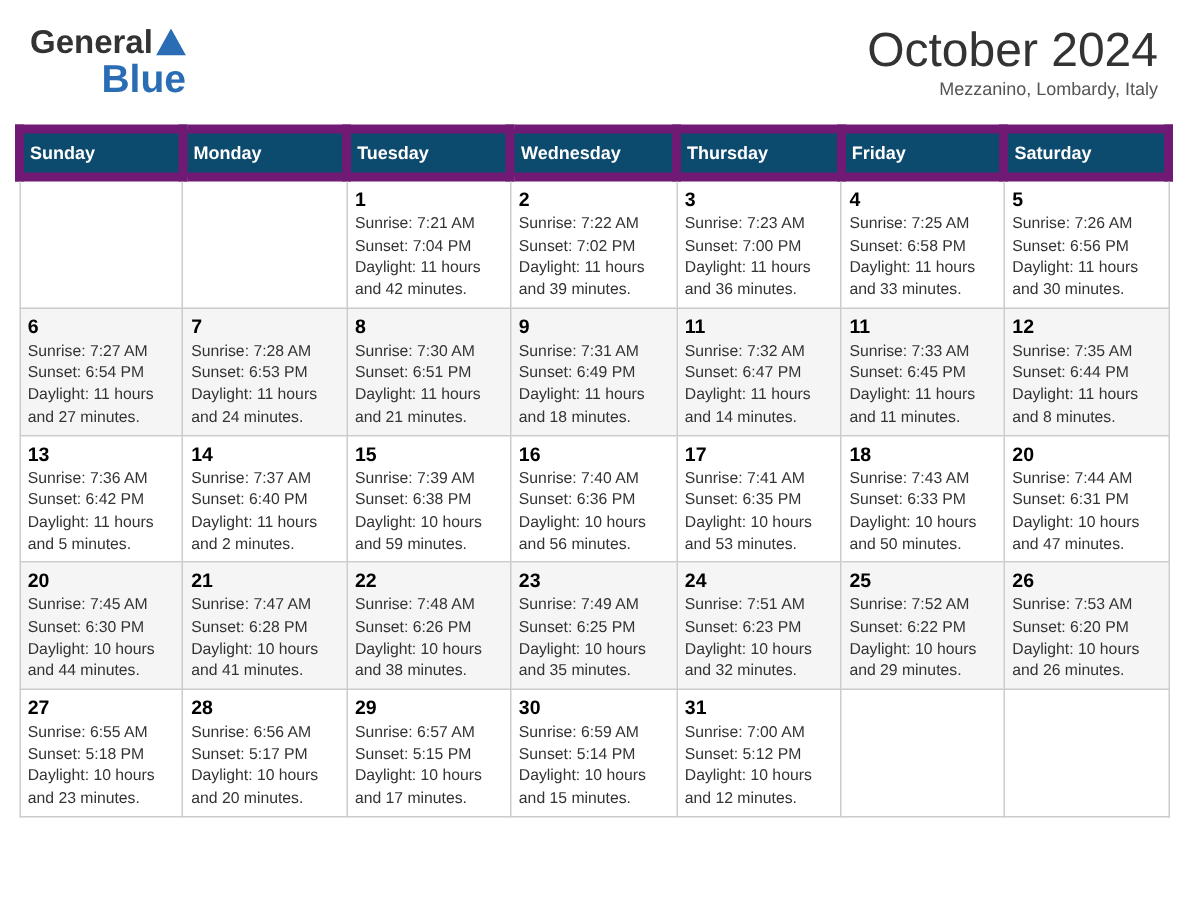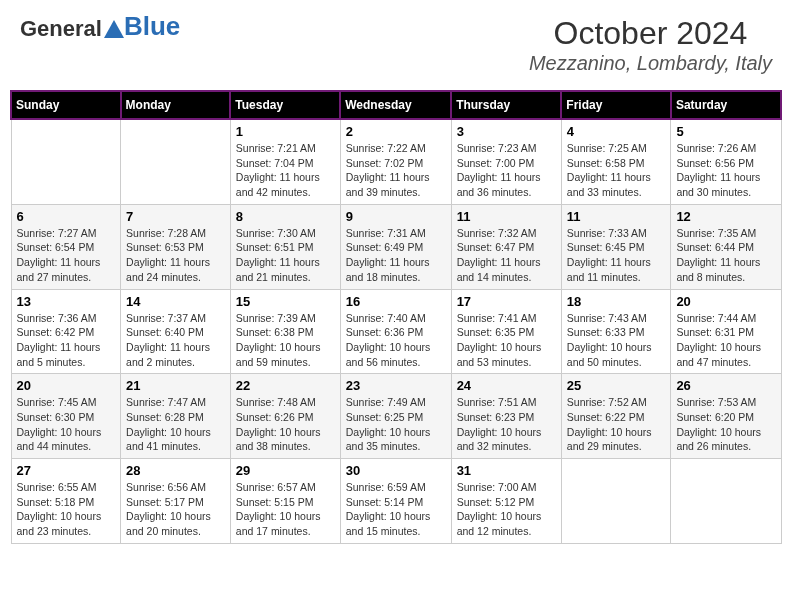--- a/index.html
+++ b/index.html
@@ -12,53 +12,52 @@
     }
     .header {
       display: flex;
       justify-content: space-between;
       align-items: flex-start;
       margin-bottom: 10px;
       padding: 5px 10px;
     }
     .logo {
       display: flex;
-      flex-direction: row;
+      flex-direction: column;
       align-items: flex-end;
     }
     .logo-top {
       display: flex;
       align-items: center;
     }
     .title-section {
       text-align: right;
     }
     .month-title {
       font-size: 32px;
       font-weight: normal;
       color: #333;
       text-align: center;
     }
     .location {
-      font-size: 20px;
+      font-size: 12px;
       color: #555;
-      font-style: italic;
     }
     .calendar {
       width: 100%;
       border-collapse: collapse;
       font-size: 11px;
     }
     .calendar th {
-      background-color: #000000;
+      background-color: #0c4a6e;
       color: white;
       padding: 6px 4px;
       text-align: left;
       font-size: 12px;
-      border: 2px solid #701a75;
+      border: 6px solid #701a75;
     }
     .calendar td {
       border: 1px solid #ccc;
       padding: 4px 5px;
       vertical-align: top;
       width: 113px;
       min-height: 70px;
       background: #fff;
     }
     .calendar tr:nth-child(even) td {

